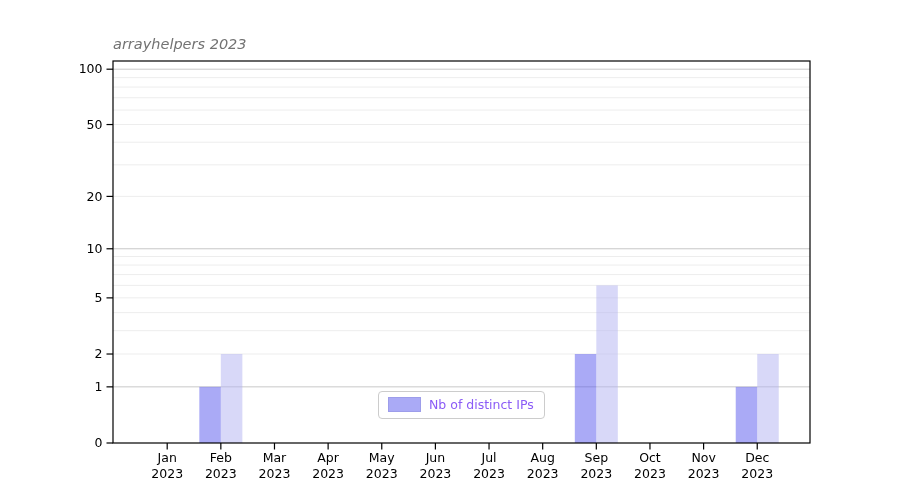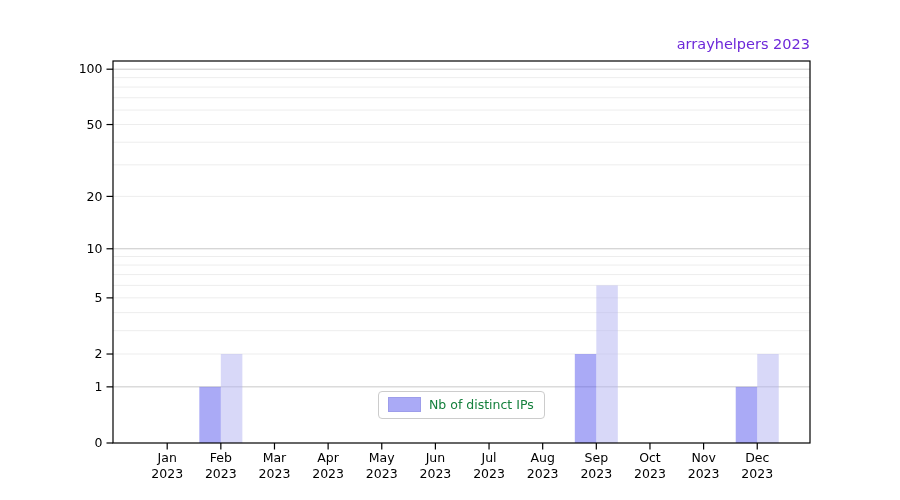--- a/index.html
+++ b/index.html
@@ -9,24 +9,25 @@
     height: 500px;
     background: #ffffff;
     font-family: "DejaVu Sans", sans-serif;
     overflow: hidden;
   }
   .chart-title {
     position: absolute;
     left: 113px;
     top: 36px;
     width: 697px;
-    text-align: right;
+    text-align: left;
     font-size: 14.5px;
-    color: #6d28d9;
+    color: #737373;
     white-space: nowrap;
+    font-style: italic;
   }
   #plot {
     position: absolute;
     left: 0;
     top: 0;
   }
   #plot text {
     font-family: "DejaVu Sans", sans-serif;
     fill: #000000;
   }
@@ -49,21 +50,21 @@
   }
   .legend-swatch {
     display: inline-block;
     width: 31px;
     height: 13px;
     margin-right: 8px;
     flex: 0 0 auto;
   }
   .legend-label {
     font-size: 12.5px;
-    color: #15803d;
+    color: #8b5cf6;
   }
 </style>
 </head>
 <body>
 
 <div class="stage">
   <div class="chart-title">arrayhelpers 2023</div>
   <svg id="plot" width="900" height="500">
       <line x1="113" x2="810" y1="354.01688599478297" y2="354.01688599478297" stroke="#ededed" stroke-width="1"></line>
       <line x1="113" x2="810" y1="330.715811617335" y2="330.715811617335" stroke="#ededed" stroke-width="1"></line>

